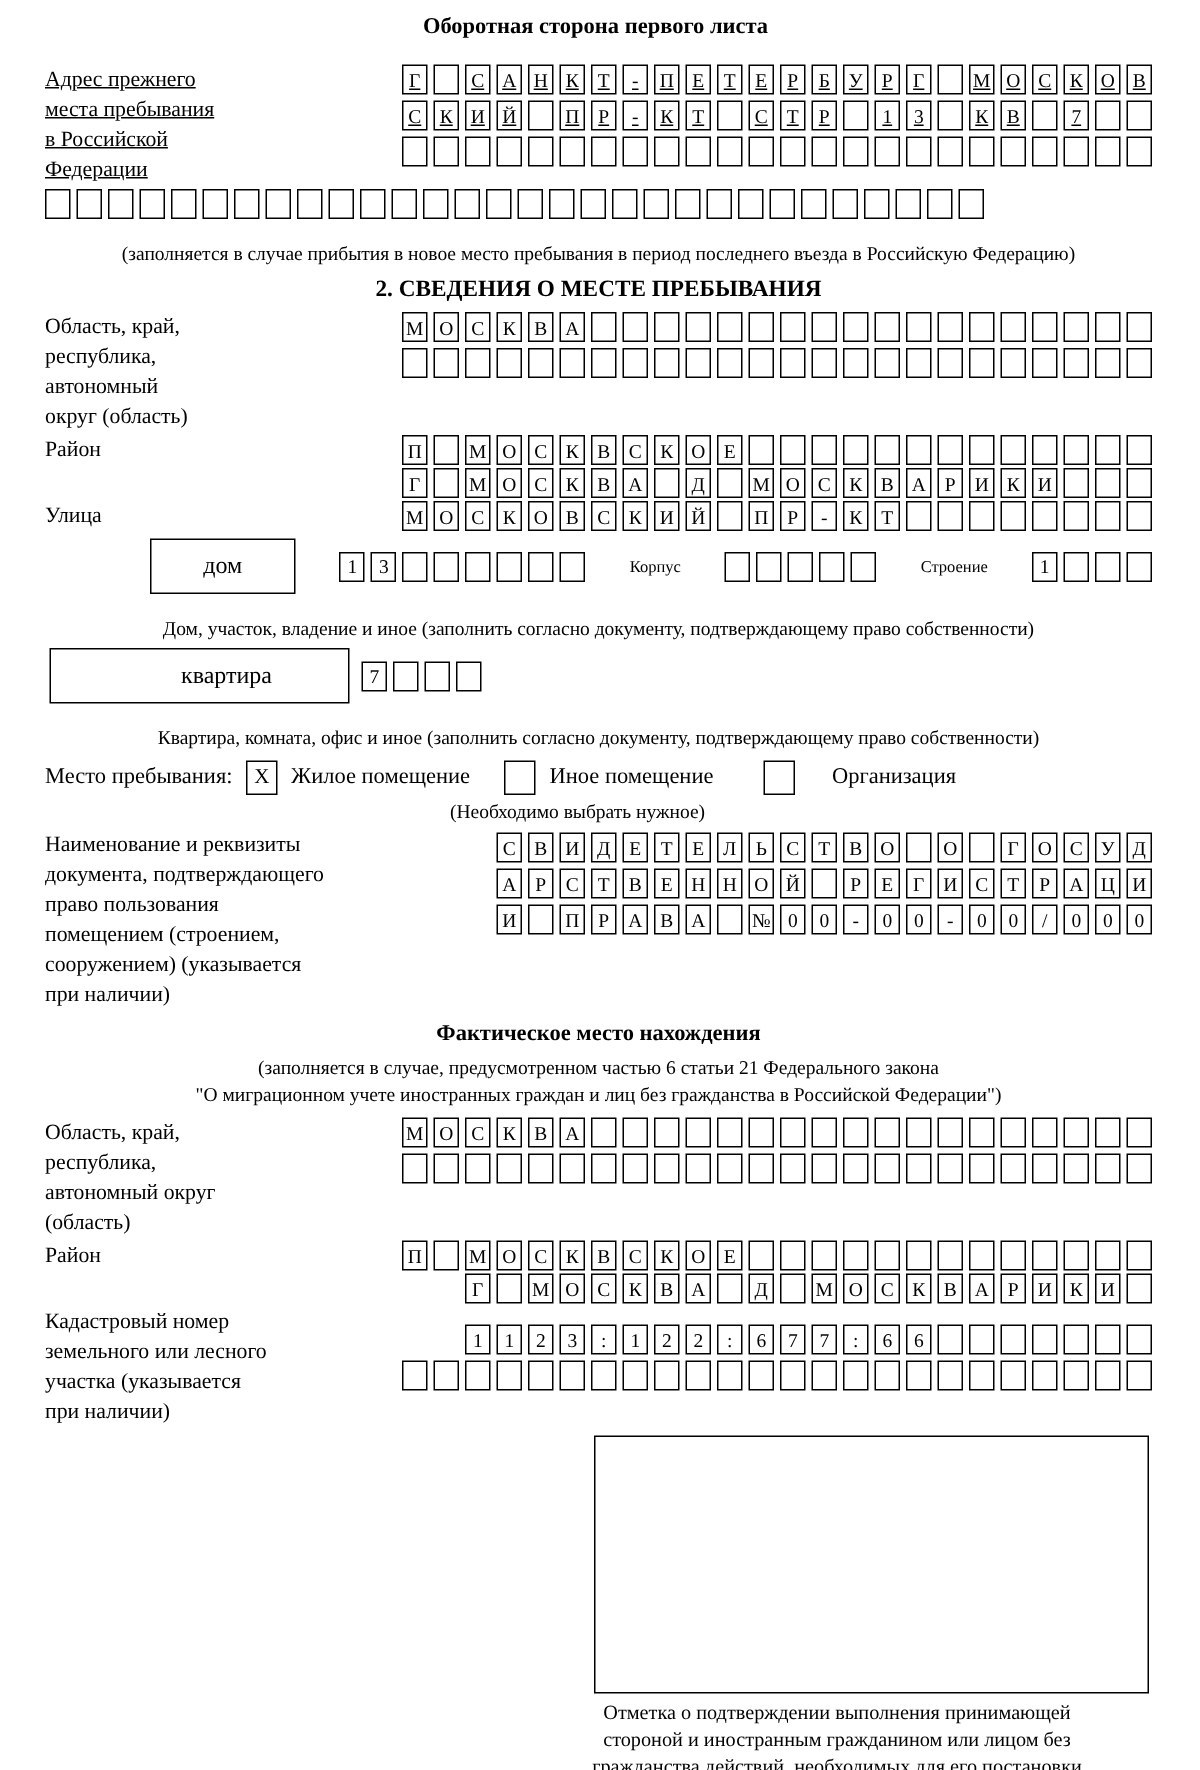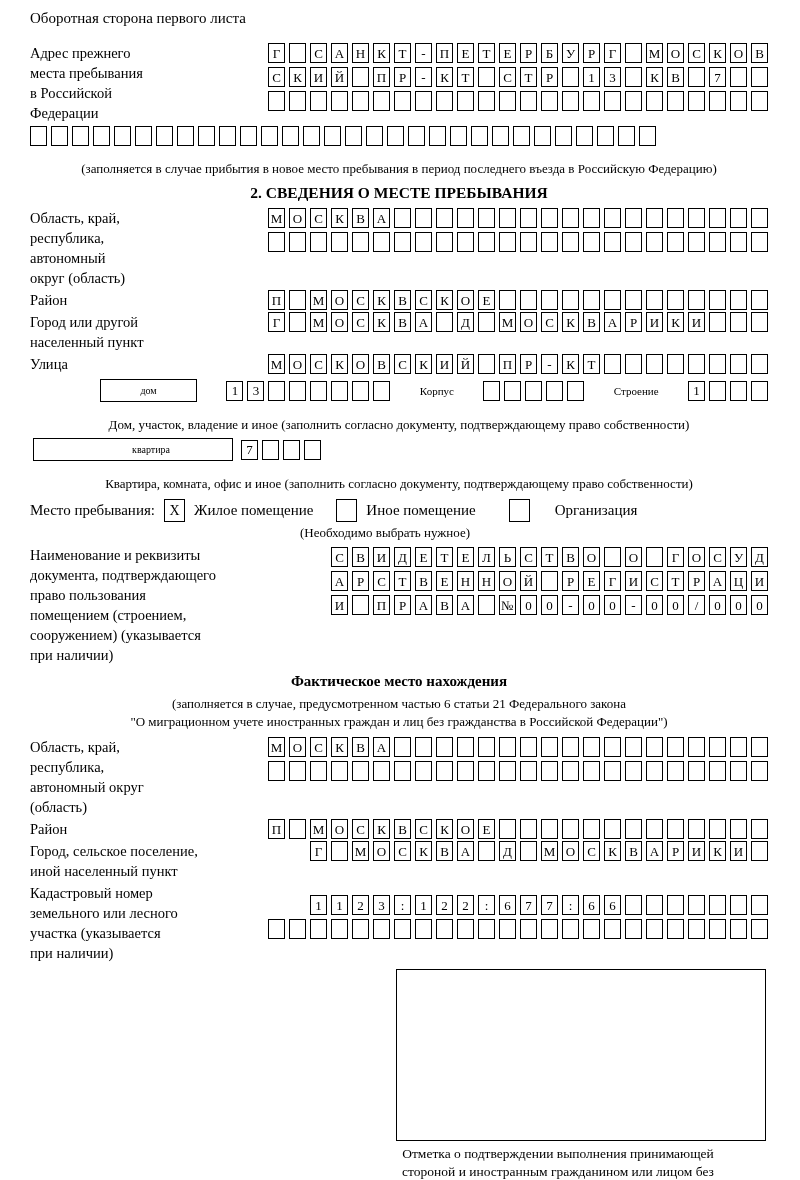--- a/index.html
+++ b/index.html
@@ -3,60 +3,60 @@
 <meta charset="utf-8">
 <style>
   * { margin:0; padding:0; box-sizing:border-box; }
   html,body { background:#ffffff; }
   body {
     width:800px; height:1180px; overflow:hidden;
     font-family:"Liberation Serif", serif;
     color:#000;
     padding:10px 32px 0 30px;
   }
-  .page-header { text-align:left; font-size:15px; padding-right:4px; }
+  .page-header { text-align:center; font-size:15px; padding-right:4px;font-weight:bold; }
 
   .block { display:flex; align-items:flex-start; }
   .label { white-space:pre-line; font-size:14.5px; line-height:20px; flex:0 0 auto; }
   .rows { margin-left:auto; display:flex; flex-direction:column; gap:4px; }
 
   .box-row { display:flex; gap:4px; justify-content:flex-end; }
   .cbox {
     width:17px; height:20px; border:1.5px solid #000; background:#fff;
     display:inline-flex; align-items:center; justify-content:center;
     font-size:13px; line-height:1; flex:0 0 auto;
   }
   .full-row { margin-top:3px; display:flex; gap:4px; }
 
   .caption { text-align:center; font-size:13px; margin-top:15px; }
   .section-title { text-align:center; font-weight:bold; font-size:15.5px; margin:7px 0 6px 0; }
 
   .house-row { display:flex; align-items:center; justify-content:space-between; margin-top:5px; }
   .field-wide {
-    border:1.5px solid #000; height:23px; display:flex; align-items:center; justify-content:center;
-    font-size:10px;
+    border:1.5px solid #000; height:37px; display:flex; align-items:center; justify-content:center;
+    font-size:16px;
   }
   .house-field { width:97px; margin-left:70px; }
   .apt-field { width:200px; margin-left:3px; margin-right:8px;padding-left:36px; }
   .inline-label { font-size:11px; }
   .apt-row { display:flex; align-items:center; margin-top:5px; }
 
   .stay-row { display:flex; align-items:center; font-size:15px; margin-top:7px; gap:9px; }
   .checkbox { width:21px; height:23px; font-size:14px; }
   .stay-note { font-size:13px; margin-top:3px; margin-left:225px; width:260px; text-align:center; }
 
   .center-note { text-align:center; font-size:13px; line-height:18px; }
   .fact-title { text-align:center; font-weight:bold; font-size:15px; margin:8px 0 5px 0; }
 
   .cad-rows { margin-top:12px; }
 
   .stamp-box { width:370px; height:172px; border:1.5px solid #000; margin-left:auto; margin-right:2px; margin-top:6px; }
   .stamp-note { width:420px; margin-left:auto; text-align:center; white-space:pre-line; font-size:13.5px; line-height:18px; margin-top:4px; }
 
-  .mt2{margin-top:2px;} .mt4{margin-top:4px;} .mt6{margin-top:6px;} .mt16{margin-top:16px;}
+  .mt2{margin-top:2px;} .mt4{margin-top:4px;} .mt6{margin-top:6px;} .mt16{margin-top:16px;text-decoration:underline;}
   .doc-rows { margin-top:2px; }
 </style>
 </head>
 <body>
 
 <div class="page-header">Оборотная сторона первого листа</div>
 
 <div class="block mt16">
   <div class="label">Адрес прежнего
 места пребывания
@@ -266,22 +266,20 @@
         <span class="cbox"></span>
         <span class="cbox"></span>
         <span class="cbox"></span>
         <span class="cbox"></span>
         <span class="cbox"></span>
       </div>
   </div>
 </div>
 
 <div class="block mt2">
-  <div class="label">Город или другой
-населенный пункт</div>
   <div class="rows">
     <div class="box-row">
         <span class="cbox">Г</span>
         <span class="cbox"></span>
         <span class="cbox">М</span>
         <span class="cbox">О</span>
         <span class="cbox">С</span>
         <span class="cbox">К</span>
         <span class="cbox">В</span>
         <span class="cbox">А</span>
@@ -560,22 +558,20 @@
         <span class="cbox"></span>
         <span class="cbox"></span>
         <span class="cbox"></span>
         <span class="cbox"></span>
         <span class="cbox"></span>
       </div>
   </div>
 </div>
 
 <div class="block mt2">
-  <div class="label">Город, сельское поселение,
-иной населенный пункт</div>
   <div class="rows">
     <div class="box-row">
         <span class="cbox">Г</span>
         <span class="cbox"></span>
         <span class="cbox">М</span>
         <span class="cbox">О</span>
         <span class="cbox">С</span>
         <span class="cbox">К</span>
         <span class="cbox">В</span>
         <span class="cbox">А</span>

